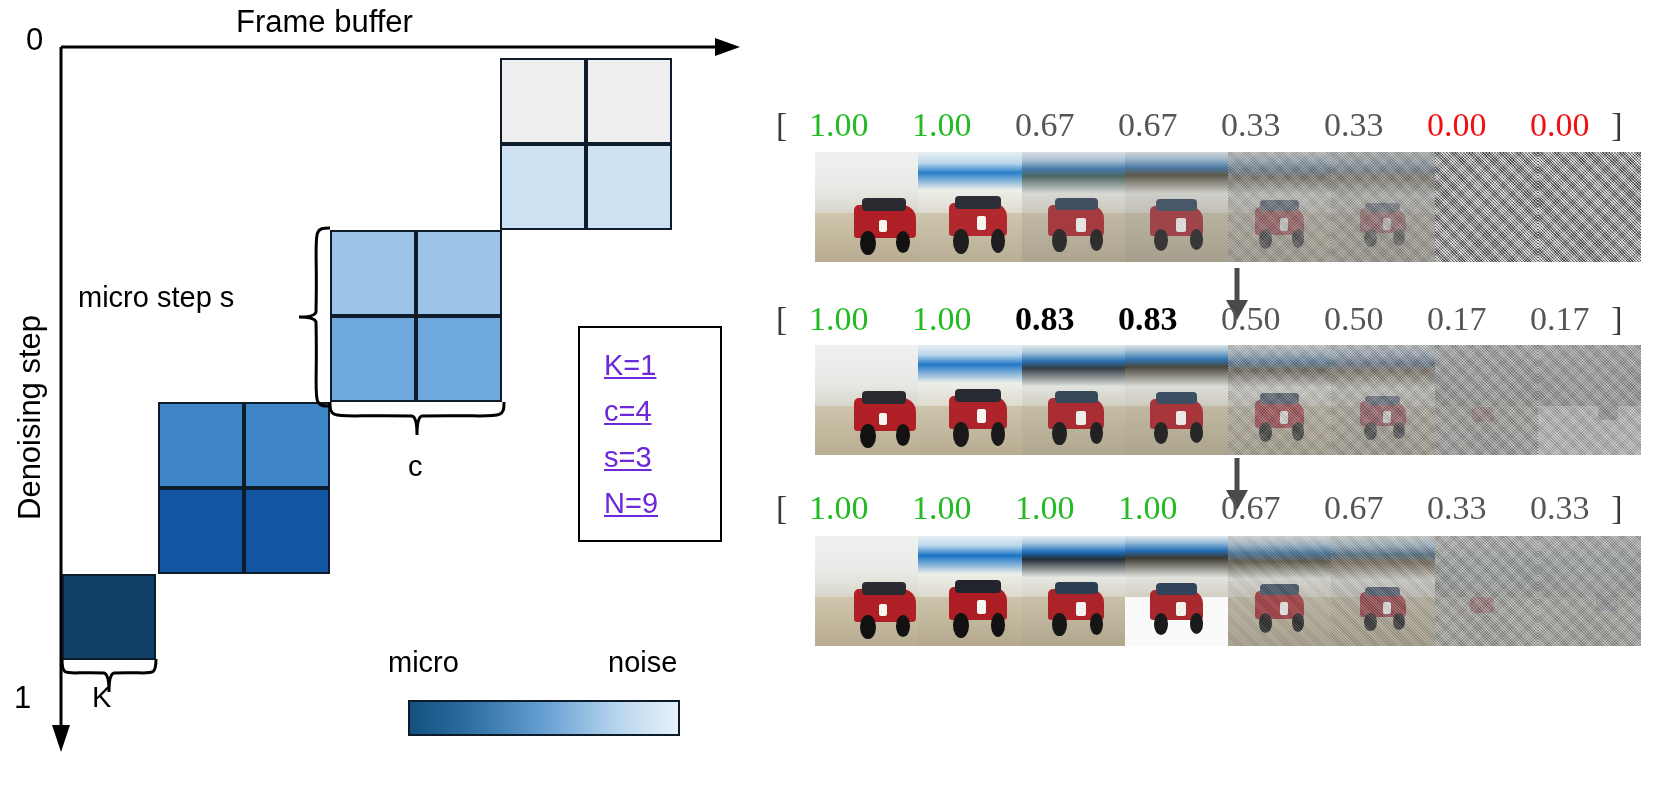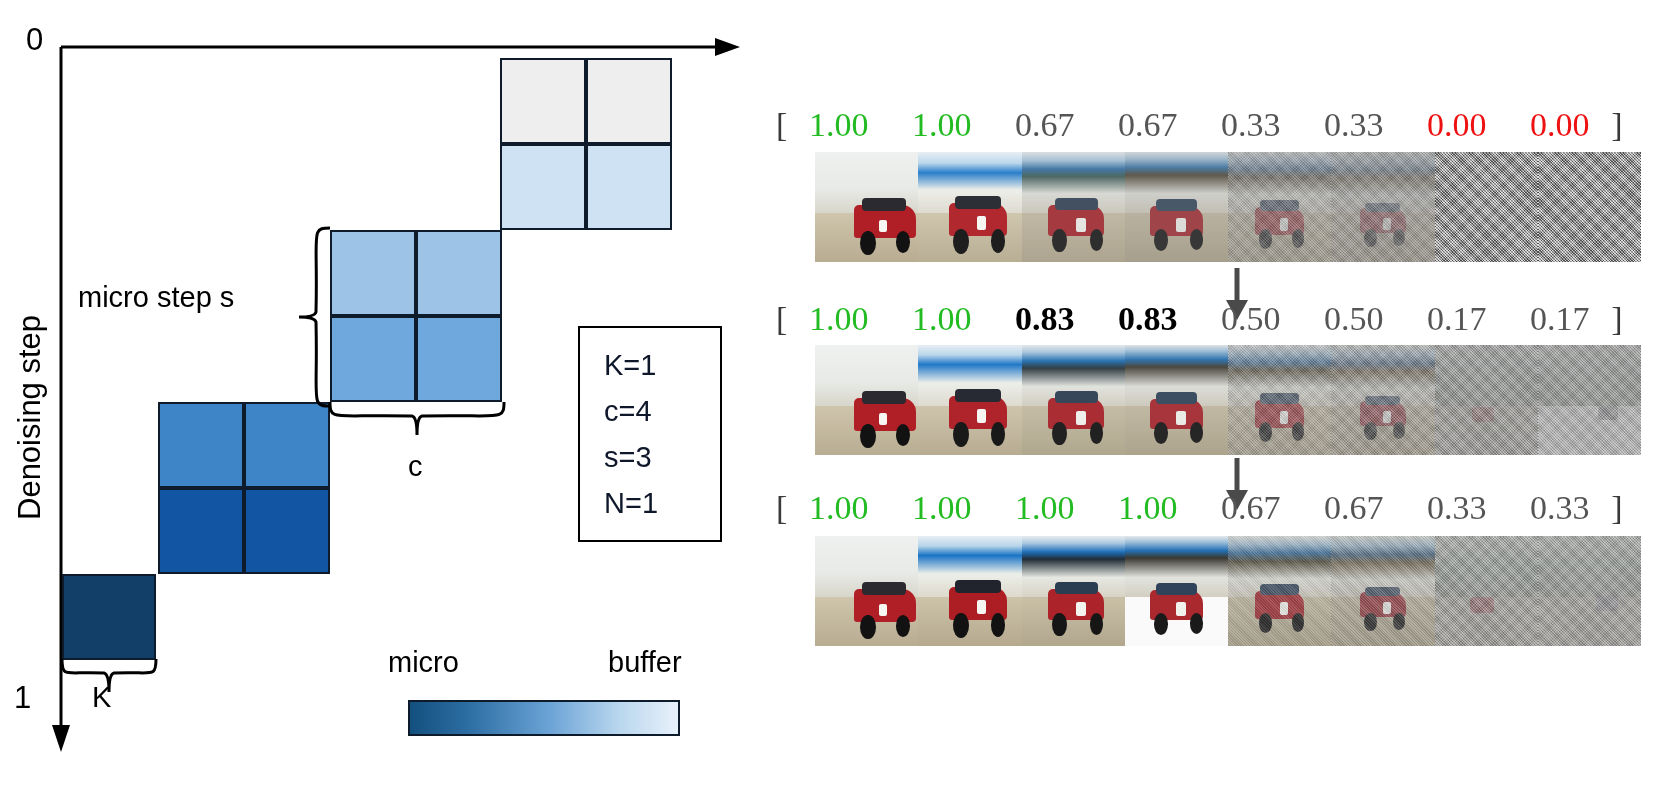--- a/index.html
+++ b/index.html
@@ -52,21 +52,22 @@
   .param-box {
     position: absolute;
     box-sizing: border-box;
     border: 2.5px solid #000;
     background: #fff;
     padding: 14px 0 0 24px;
   }
   .param-box div {
     font-size: 29px;
     line-height: 46px;
-    color: #0f172a;
+    color: #6d28d9;
+    text-decoration: underline;
   }
   .legend-label {
     font-size: 29px;
     color: #000;
   }
   .legend-bar {
     position: absolute;
     box-sizing: border-box;
     border: 2.5px solid #0d1b2a;
   }
@@ -112,20 +113,21 @@
 
   <svg class="abs" style="left:0; top:0;" width="780" height="806">
 
     <line x1="61" y1="47" x2="715" y2="47" stroke="#000" stroke-width="3"></line>
     <polygon points="715,38 740,47 715,56" fill="#000"></polygon>
 
     <line x1="61" y1="47" x2="61" y2="725" stroke="#000" stroke-width="3"></line>
     <polygon points="52,725 61,752 70,725" fill="#000"></polygon>
   </svg>
 
+  <div class="abs axis-title" style="left:236px; top:4px;">Frame buffer</div>
 
   <div class="abs axis-num" style="left:26px; top:22px;">0</div>
 
   <div class="abs axis-num" style="left:14px; top:680px;">1</div>
 
   <div class="abs ylabel" style="left:12px; top:520px;">Denoising step</div>
 
   <div class="cell" style="left:500px; top:58px;  width:86px; height:86px; background:#eeeeee;"></div>
   <div class="cell" style="left:586px; top:58px;  width:86px; height:86px; background:#eeeeee;"></div>
   <div class="cell" style="left:500px; top:144px; width:86px; height:86px; background:#cfe2f3;"></div>
@@ -158,25 +160,25 @@
   <svg class="abs" style="left:58px; top:657px;" width="104" height="46">
     <path d="M4 2 C4 22 8 14 46 16 C50 17 51 24 51 35 C51 24 52 17 56 16
              C94 14 98 22 98 2" fill="none" stroke="#000" stroke-width="3"></path>
   </svg>
   <div class="abs brace-label" style="left:92px; top:681px;">K</div>
 
   <div class="param-box" style="left:578px; top:326px; width:144px; height:216px;">
     <div>K=1</div>
     <div>c=4</div>
     <div>s=3</div>
-    <div>N=1</div>
+    <div>N=9</div>
   </div>
 
   <div class="abs legend-label" style="left:388px; top:646px;">micro</div>
-  <div class="abs legend-label" style="left:608px; top:646px;">buffer</div>
+  <div class="abs legend-label" style="left:608px; top:646px;">noise</div>
   <div class="legend-bar" style="left:408px; top:700px; width:272px; height:36px;
               background:linear-gradient(to right,#13507f 0%,#2d6ea3 22%,#6ba3d6 52%,#b9d7ee 78%,#e8f1fa 100%);"></div>
 
   <div class="numrow" style="left:776px; top:106px; width:870px;">
     <span class="bracket">[</span>
     <span class="val" style="width:103px;color:#22bb22;">1.00</span>
     <span class="val" style="width:103px;color:#22bb22;">1.00</span>
     <span class="val" style="width:103px;color:#555555;">0.67</span>
     <span class="val" style="width:103px;color:#555555;">0.67</span>
     <span class="val" style="width:103px;color:#555555;">0.33</span>

